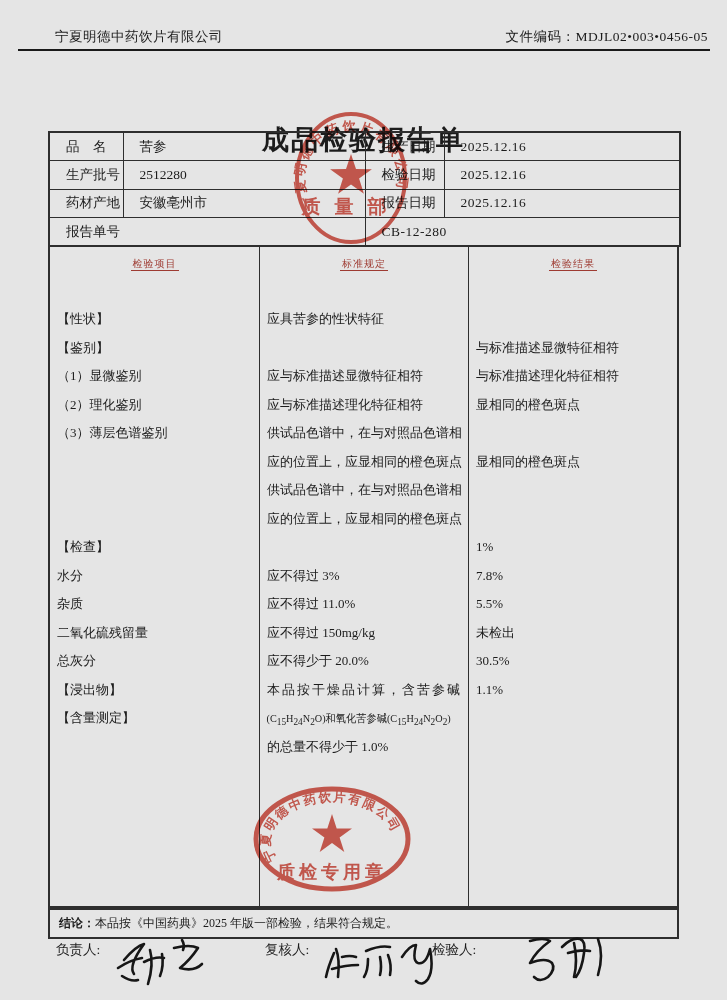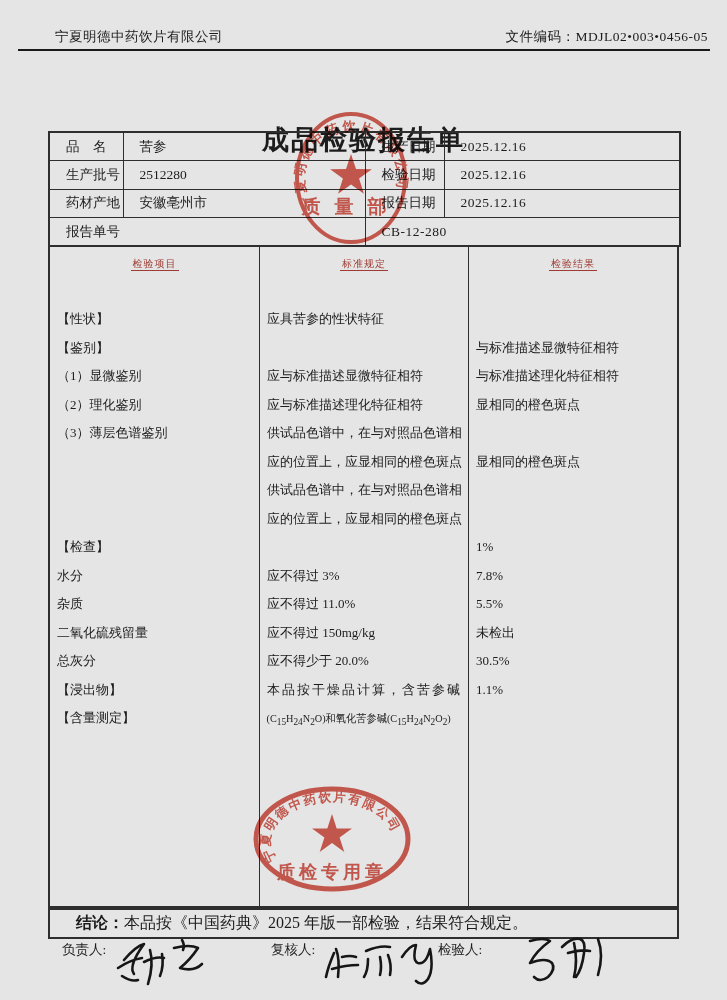--- a/index.html
+++ b/index.html
@@ -46,27 +46,27 @@
     font-size:10px; letter-spacing:1px; padding:0 2px 1px 2px;
   }
   .mcol .lines{margin-top:24px;}
   .line{height:28.5px; line-height:28.5px; padding:0 7px; white-space:nowrap;}
   .line sub{font-size:10px; line-height:0;}
   .line.spread{letter-spacing:2px;}
   .line.small{font-size:11px; transform:scaleX(.93); transform-origin:left center;}
   
   .conclusion{
     position:absolute; left:48px; top:908px; width:631px; height:31px;
-    border:2px solid var(--border); box-sizing:border-box; font-size:16px;
-    line-height:26px; padding-left:26px;
+    border:2px solid var(--border); box-sizing:border-box; font-size:12px;
+    line-height:26px; padding-left:9px;
   }
   .conclusion .b{font-weight:bold;}
   
   .signers{position:absolute; left:0; top:941px; width:727px; font-size:13.5px;}
-  .signers .slabel{position:absolute; top:0;margin-left:6px;}
+  .signers .slabel{position:absolute; top:0;}
   .slabel.s1{left:56px;} .slabel.s2{left:265px;text-align:right;} .slabel.s3{left:432px;}
   .sig{position:absolute;}
   .sig path{stroke:#161616; stroke-width:2.6; fill:none; stroke-linecap:round; stroke-linejoin:round;}
   .sig.g1{left:110px; top:-9px;} .sig.g2{left:320px; top:-12px;} .sig.g3{left:514px; top:-14px;}
   
   .stamp{position:absolute; color:var(--stamp-red); mix-blend-mode:multiply; opacity:.88;}
   .stamp.dept{left:289px; top:110px;}
   .stamp.qc{left:251px; top:783px;}
   .stamp text{fill:currentColor; font-family:"Liberation Serif", serif; font-weight:bold;}
 </style>
@@ -153,20 +153,21 @@
           <div class="line">应的位置上，应显相同的橙色斑点</div>
           <div class="line">供试品色谱中，在与对照品色谱相</div>
           <div class="line">应的位置上，应显相同的橙色斑点</div>
           <div class="line"></div>
           <div class="line">应不得过 3%</div>
           <div class="line">应不得过 11.0%</div>
           <div class="line">应不得过 150mg/kg</div>
           <div class="line">应不得少于 20.0%</div>
           <div class="line spread">本品按干燥品计算，含苦参碱</div>
           <div class="line small">(C<sub>15</sub>H<sub>24</sub>N<sub>2</sub>O)和氧化苦参碱(C<sub>15</sub>H<sub>24</sub>N<sub>2</sub>O<sub>2</sub>)</div>
+          <div class="line">的总量不得少于 1.0%</div>
         </div>
     </div>
     <div class="mcol c3">
       <div class="colhead">
         <span>检验结果</span>
       </div>
       <div class="lines">
           <div class="line"></div>
           <div class="line">与标准描述显微特征相符</div>
           <div class="line">与标准描述理化特征相符</div>

